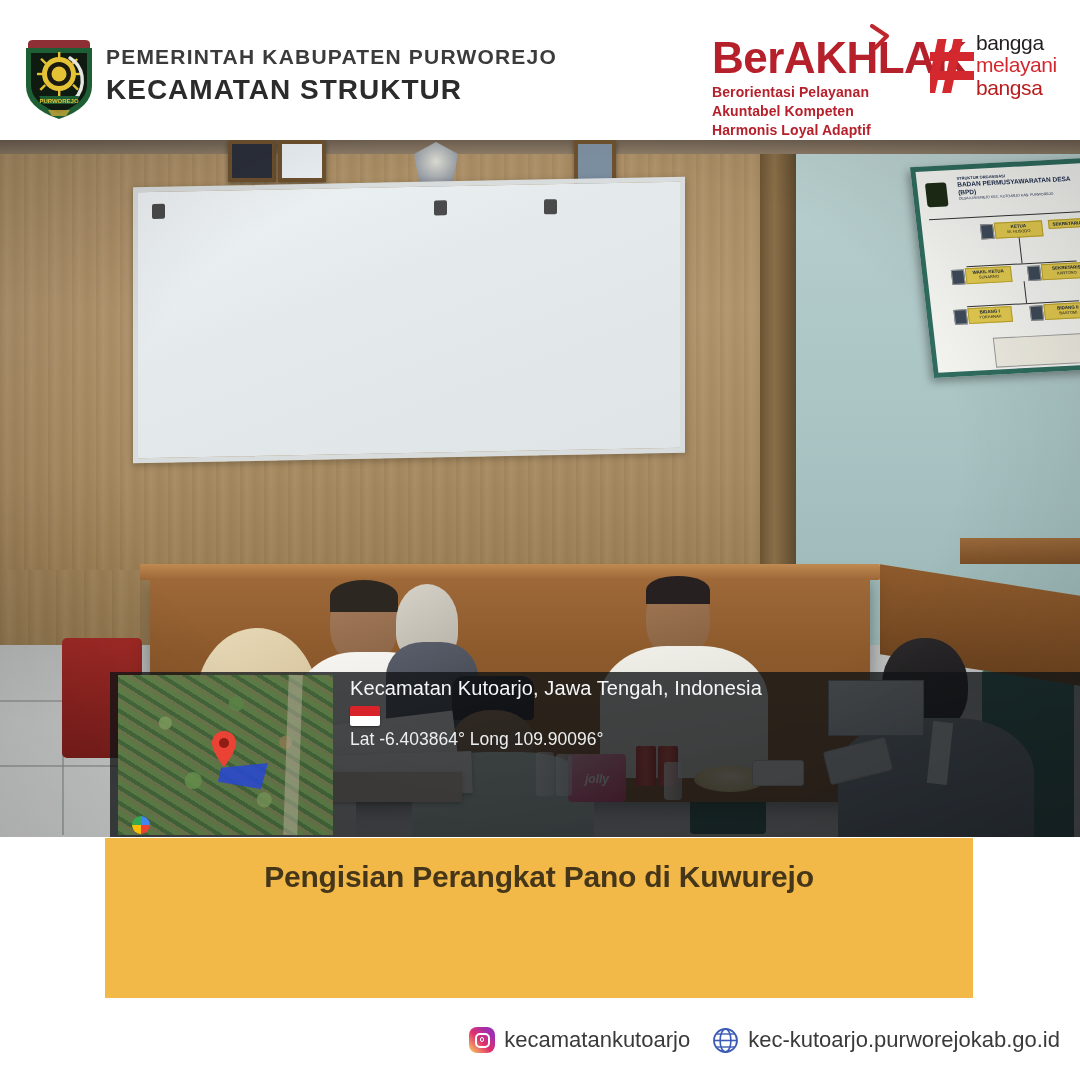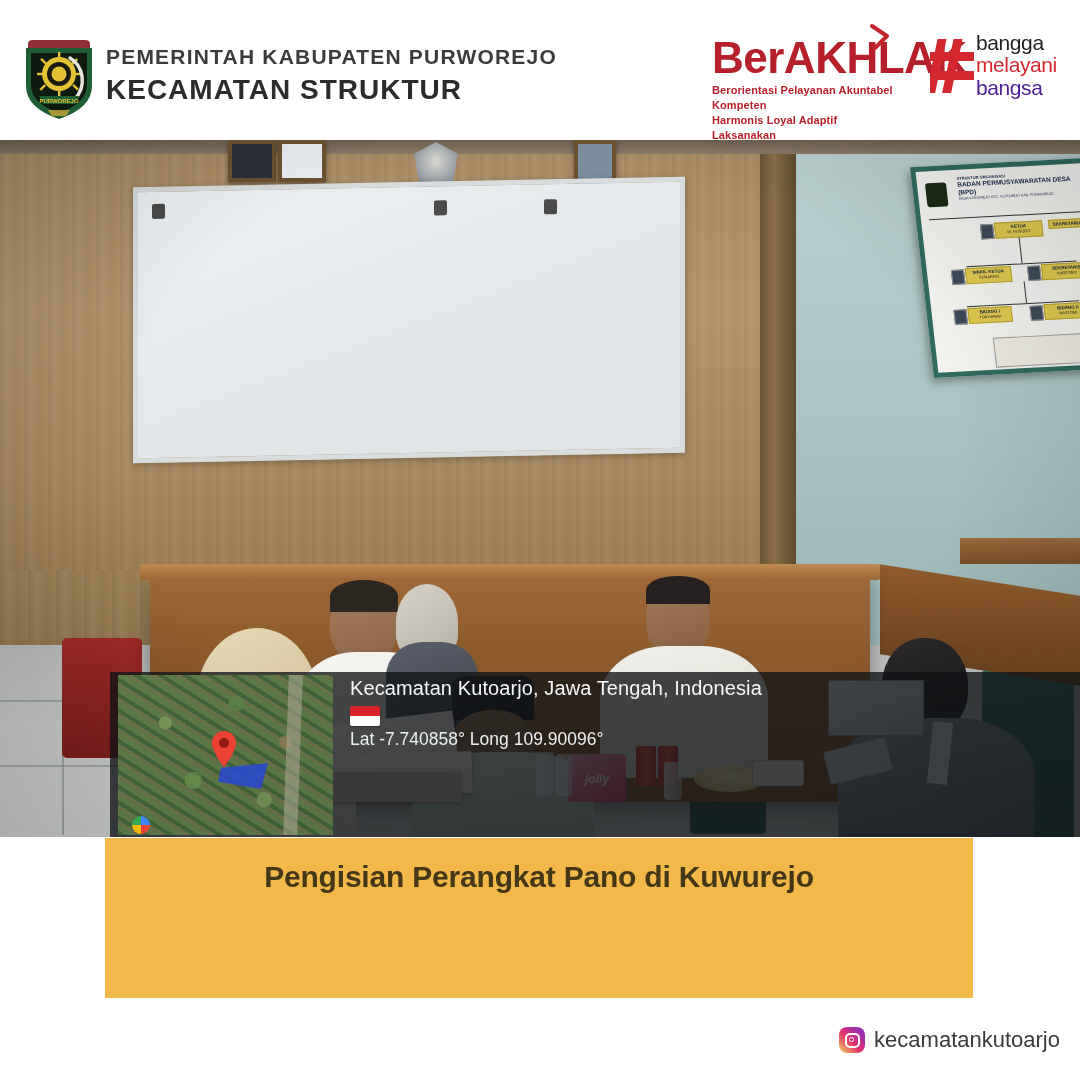--- a/index.html
+++ b/index.html
@@ -36,32 +36,32 @@
   .berakhlak { position:absolute; left:712px; top:36px; width:190px; }
   .berakhlak-word {
     font-size:44px; font-weight:bold; color:#b5202b;
     letter-spacing:-0.5px; line-height:1; position:relative;
   }
   .berakhlak-swoosh {
     position:absolute; left:158px; top:-12px;
     width:20px; height:26px;
   }
   .berakhlak-sub {
-    margin-top:3px; font-size:11px; font-weight:bold;
+    margin-top:3px; font-size:14px; font-weight:bold;
     color:#b5202b; line-height:1.35; letter-spacing:0.1px;
   }
 
   
   .bangga { position:absolute; left:930px; top:33px; width:140px; height:72px; }
   .bangga-hash { position:absolute; left:0; top:4px; width:44px; height:58px; }
   .bangga-words { position:absolute; left:46px; top:-1px; line-height:1.07; }
   .bw { font-size:21px; font-weight:normal; letter-spacing:-0.4px; }
   .bw1 { color:#231f20; }
   .bw2 { color:#d4282f; }
-  .bw3 { color:#4c1d95; }
+  .bw3 { color:#b91c1c; }
 
   
   .photo {
     position:absolute; left:0; top:140px; width:1080px; height:697px;
     overflow:hidden;
     background:#7e6a55;
   }
   
   .wall-wood {
     position:absolute; left:0; top:0; width:790px; height:480px;
@@ -529,34 +529,46 @@
           <path d="M14 37 C14 37 26 22 26 13 A12 12 0 1 0 2 13 C2 22 14 37 14 37 Z" fill="#ea4335"></path>
           <circle cx="14" cy="13" r="5" fill="#8f1d14"></circle>
         </svg>
       </div>
       <div class="gmark"></div>
     </div>
 
     <div class="gps-text">
       <div class="gps-place">Kecamatan Kutoarjo, Jawa Tengah, Indonesia</div>
       <div class="gps-flag"></div>
-      <div class="gps-latlong">Lat -7.740858° Long 109.90096°</div>
+      <div class="gps-latlong">Lat -6.403864° Long 109.90096°</div>
     </div>
   </div>
 </div>
 
 <div class="caption">
   <div class="caption-text">
     <div>Pengisian Perangkat Pano di Kuwurejo</div>
   </div>
 </div>
 
 <div class="footer">
   <div class="foot-item">
     <span class="ig-icon">
       <span class="ig-sq">
           <span class="ig-dot" style="left:2.8px; top:2.8px; width:4.4px; height:4.4px;"></span>
         </span>
     </span>
     <span class="foot-label">kecamatankutoarjo</span>
   </div>
 
+  <div class="foot-item">
+    <span class="globe-icon">
+      <svg viewBox="0 0 27 27" width="27" height="27">
+        <circle cx="13.5" cy="13.5" r="11.5" fill="none" stroke="#3b5bb5" stroke-width="1.8"></circle>
+        <ellipse cx="13.5" cy="13.5" rx="5.4" ry="11.5" fill="none" stroke="#3b5bb5" stroke-width="1.6"></ellipse>
+        <line x1="2" y1="13.5" x2="25" y2="13.5" stroke="#3b5bb5" stroke-width="1.6"></line>
+        <line x1="4.4" y1="7" x2="22.6" y2="7" stroke="#3b5bb5" stroke-width="1.4"></line>
+        <line x1="4.4" y1="20" x2="22.6" y2="20" stroke="#3b5bb5" stroke-width="1.4"></line>
+      </svg>
+    </span>
+    <span class="foot-label">kec-kutoarjo.purworejokab.go.id</span>
+  </div>
 </div>
 
 </body></html>

